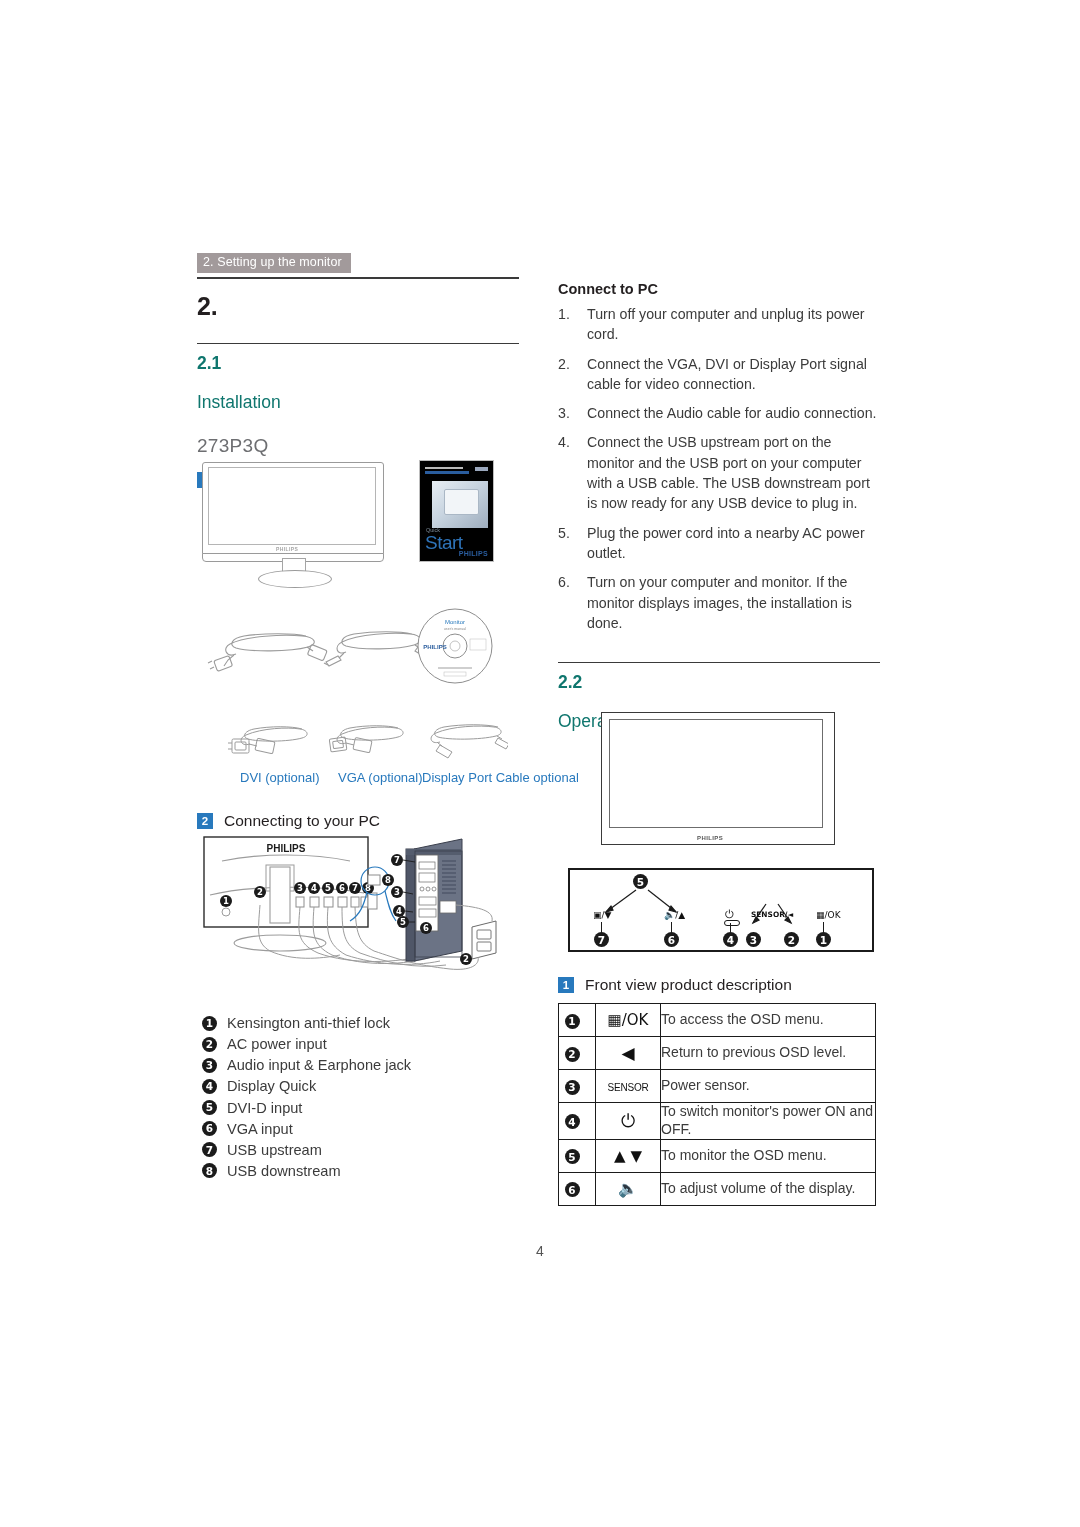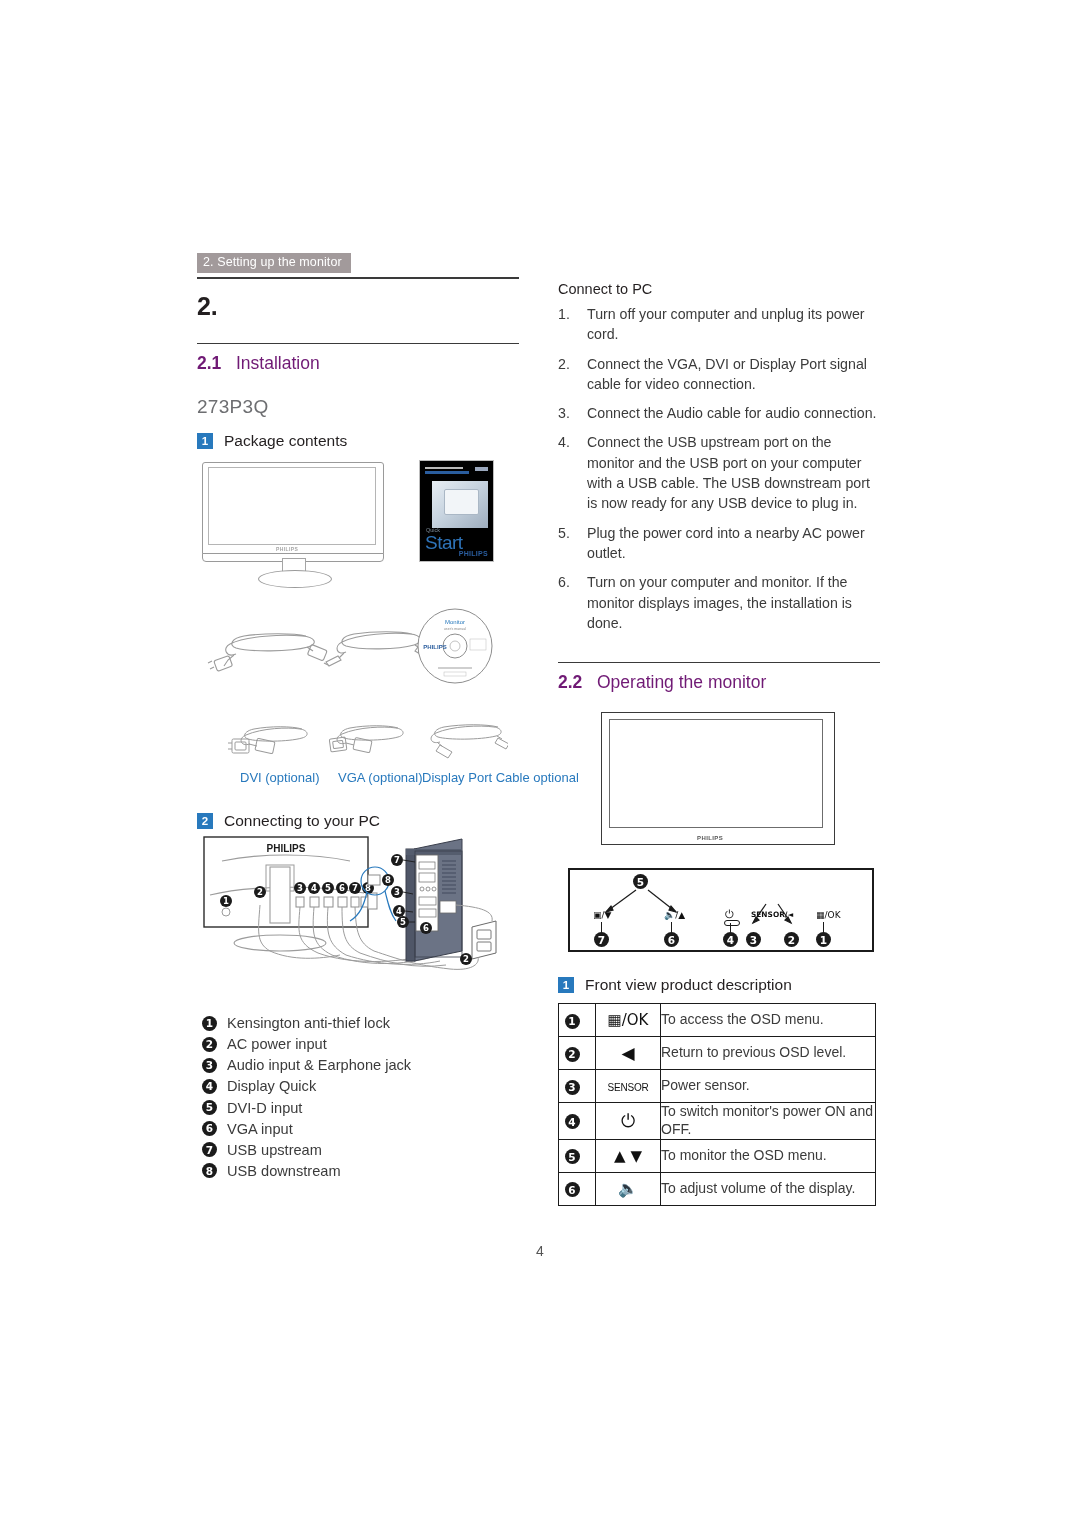--- a/index.html
+++ b/index.html
@@ -61,25 +61,26 @@
   h1.chapter .num { width: 39px; flex: 0 0 39px; }
 
   .rule-thin {
     height: 1.4px;
     background: #3a3a3a;
     margin: 22px 0 0 0;
   }
   h2.section {
     font-size: 17.5px;
     font-weight: bold;
-    color: #701a75;
+    color: #0f766e;
     margin: 0;
     padding: 9px 0 0 0;
     display: flex;
     line-height: 1.2;
+    flex-direction: column;
   }
   h2.section .num { width: 39px; flex: 0 0 39px; font-weight: bold; }
   h2.section .txt { font-weight: normal; }
 
   .model {
     font-size: 19px;
     color: #6d6e71;
     margin: 22px 0 0 0;
     letter-spacing: .3px;
   }
@@ -103,21 +104,21 @@
     flex: 0 0 16px;
   }
   .blue-head .lbl {
     font-size: 15.5px;
     color: #231f20;
   }
 
   
   .sub-head {
     font-size: 14.5px;
-    font-weight: normal;
+    font-weight: bold;
     color: #231f20;
     margin: 0 0 7px 0;
   }
   ol.steps { list-style: none; margin: 0; padding: 0; }
   ol.steps li {
     display: flex;
     font-size: 14.2px;
     line-height: 1.43;
     color: #3b3b3b;
     margin-bottom: 9px;

